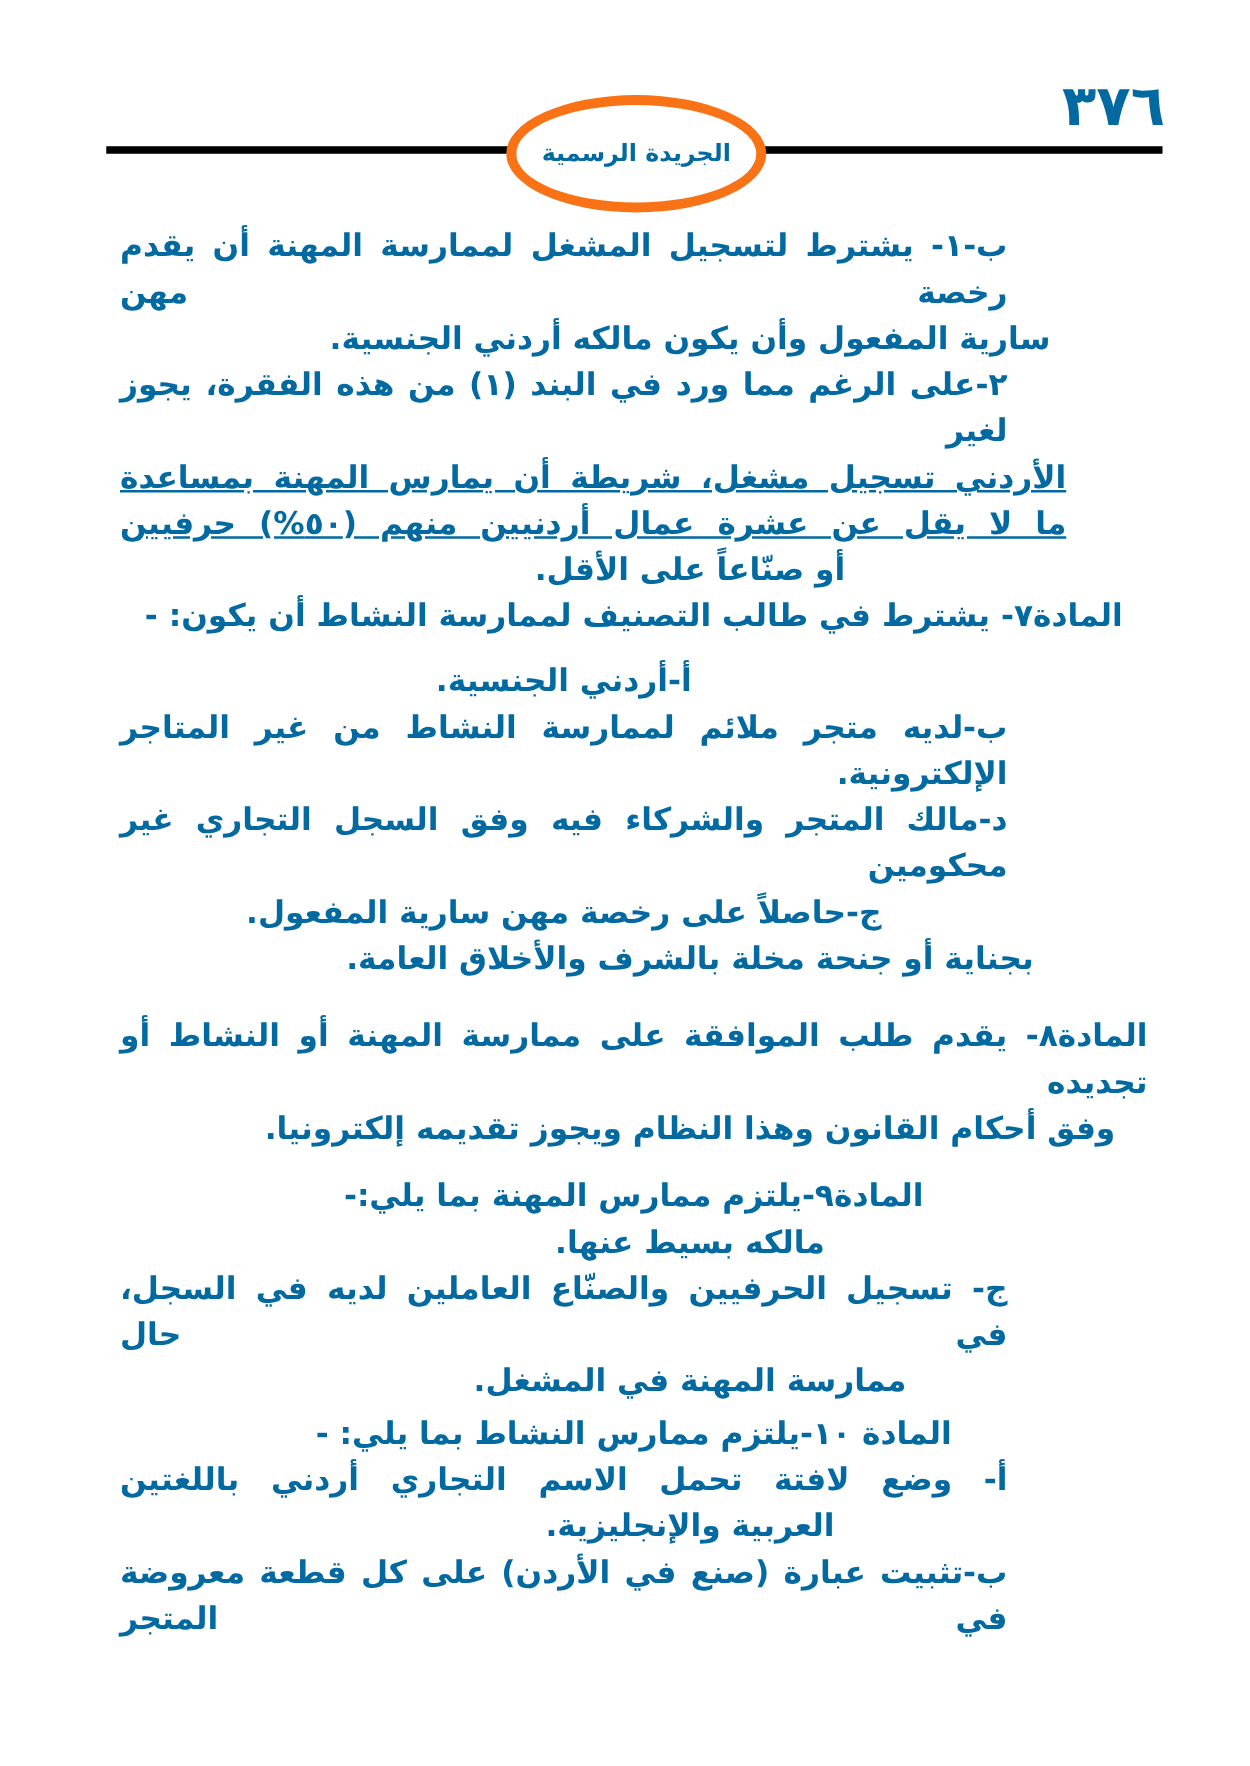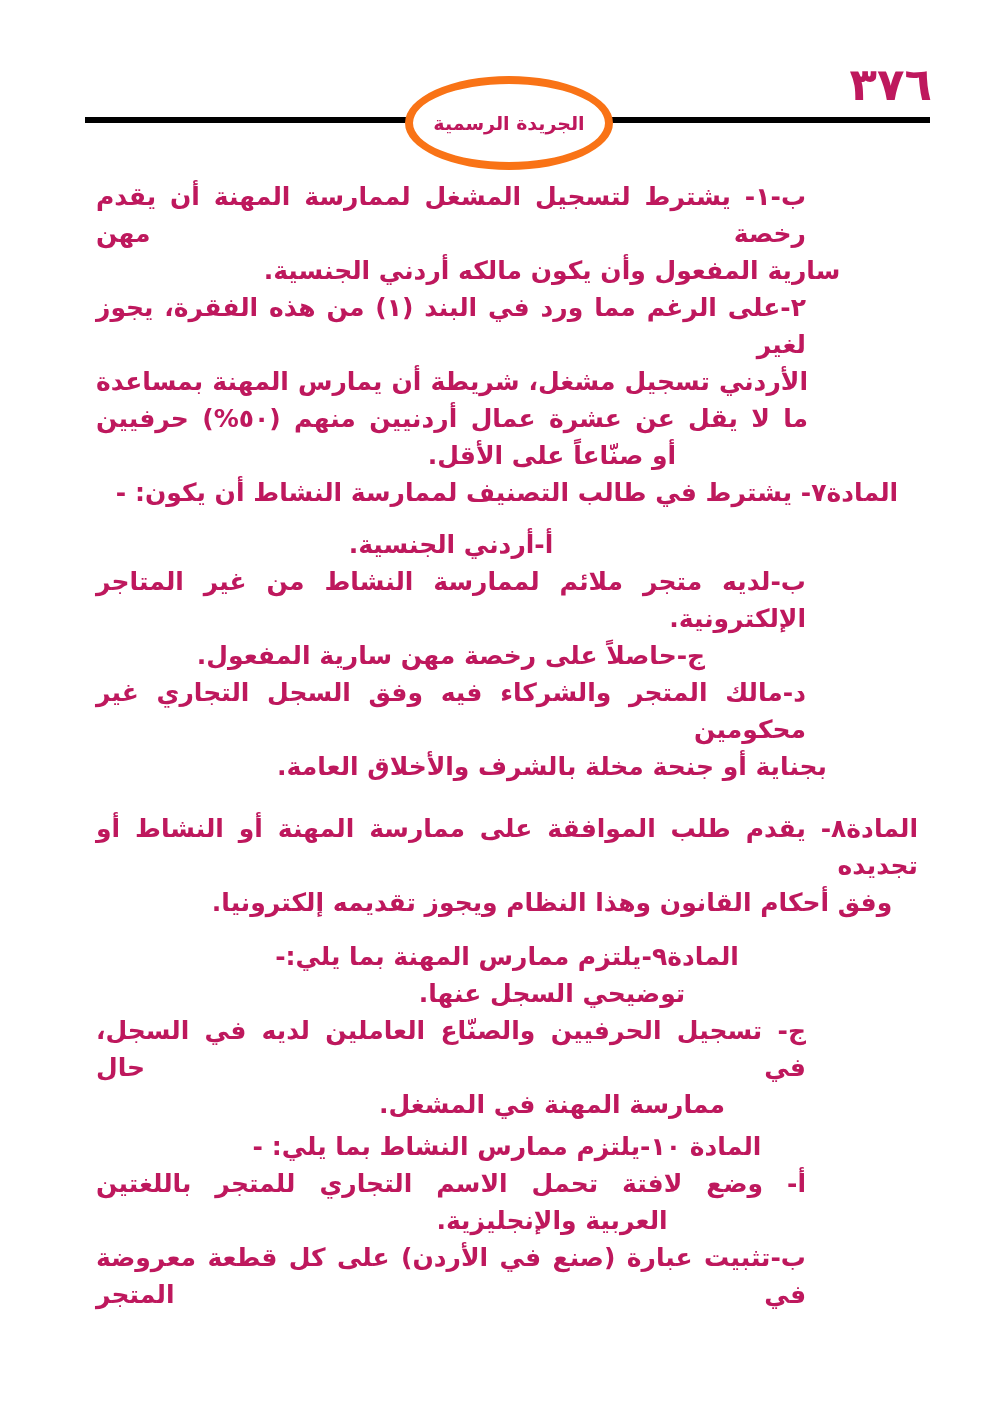--- a/index.html
+++ b/index.html
@@ -2,21 +2,21 @@
 <html lang="ar"><head>
 <meta charset="utf-8">
 <style>
   html, body { margin: 0; padding: 0; background: #e8e8e8; }
   .page {
     position: relative;
     width: 1000px;
     height: 1413px;
     margin: 0 auto;
     background: #ffffff;
-    color: #be185d;
+    color: #0369a1;
     font-family: "DejaVu Sans", sans-serif;
     font-weight: bold;
     direction: rtl;
     overflow: hidden;
   }
 
   
   .page-number {
     position: absolute;
     top: 60px;
@@ -56,21 +56,21 @@
     right: 82px;
     left: 96px;
     font-size: 25px;
     line-height: 37px;
   }
   .ln { margin: 0; white-space: normal; }
   .r   { text-align: center; }
   .j   { text-align: justify; text-align-last: justify; text-justify: inter-word; }
   .c   { text-align: center; margin-left: 90px; }
   .sub { margin-right: 112px; }
-  .cj  { margin-right: 110px; text-align: justify; text-align-last: justify; text-justify: inter-word; }
+  .cj  { margin-right: 65px; text-align: justify; text-align-last: justify; text-justify: inter-word; text-decoration: underline; }
   .art { margin-right: 0; }
   .mt8  { margin-top: 5px; }
   .mt15 { margin-top: 15px; }
   .mt17 { margin-top: 17px; }
   .mt20 { margin-top: 20px; }
   .mt25 { margin-top: 25px; }
 </style>
 </head>
 <body>
 
@@ -87,29 +87,29 @@
   <main class="doc-body">
     <p class="ln sub j">ب-١- يشترط لتسجيل المشغل لممارسة المهنة أن يقدم رخصة مهن</p>
     <p class="ln c">سارية المفعول وأن يكون مالكه أردني الجنسية.</p>
     <p class="ln sub j">٢-على الرغم مما ورد في البند (١) من هذه الفقرة، يجوز لغير</p>
     <p class="ln cj">الأردني تسجيل مشغل، شريطة أن يمارس المهنة بمساعدة</p>
     <p class="ln cj">ما لا يقل عن عشرة عمال أردنيين منهم (٥٠%) حرفيين</p>
     <p class="ln c">أو صنّاعاً على الأقل.</p>
     <p class="ln art r">المادة٧- يشترط في طالب التصنيف لممارسة النشاط أن يكون: -</p>
     <p class="ln sub r mt15">أ-أردني الجنسية.</p>
     <p class="ln sub j">ب-لديه متجر ملائم لممارسة النشاط من غير المتاجر الإلكترونية.</p>
+    <p class="ln sub j">د-مالك المتجر والشركاء فيه وفق السجل التجاري غير محكومين</p>
     <p class="ln sub r">ج-حاصلاً على رخصة مهن سارية المفعول.</p>
-    <p class="ln sub j">د-مالك المتجر والشركاء فيه وفق السجل التجاري غير محكومين</p>
     <p class="ln c">بجناية أو جنحة مخلة بالشرف والأخلاق العامة.</p>
     <p class="ln art j mt25">المادة٨- يقدم طلب الموافقة على ممارسة المهنة أو النشاط أو تجديده</p>
     <p class="ln c">وفق أحكام القانون وهذا النظام ويجوز تقديمه إلكترونيا.</p>
     <p class="ln art r mt17">المادة٩-يلتزم ممارس المهنة بما يلي:-</p>
-    <p class="ln c">توضيحي السجل عنها.</p>
+    <p class="ln c">مالكه بسيط عنها.</p>
     <p class="ln sub j">ج- تسجيل الحرفيين والصنّاع العاملين لديه في السجل، في حال</p>
     <p class="ln c">ممارسة المهنة في المشغل.</p>
     <p class="ln art r mt8">المادة ١٠-يلتزم ممارس النشاط بما يلي: -</p>
-    <p class="ln sub j">أ- وضع لافتة تحمل الاسم التجاري للمتجر باللغتين</p>
+    <p class="ln sub j">أ- وضع لافتة تحمل الاسم التجاري أردني باللغتين</p>
     <p class="ln c">العربية والإنجليزية.</p>
     <p class="ln sub j">ب-تثبيت عبارة (صنع في الأردن) على كل قطعة معروضة في المتجر</p>
 
   </main>
 
 </div>
 
 </body></html>

